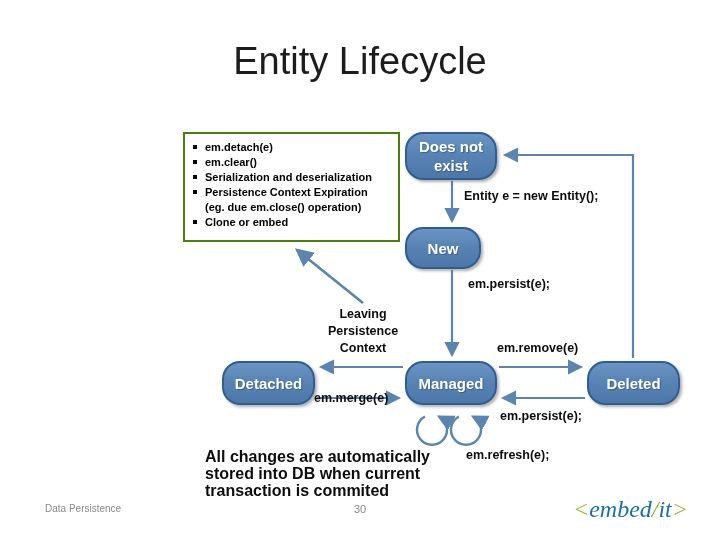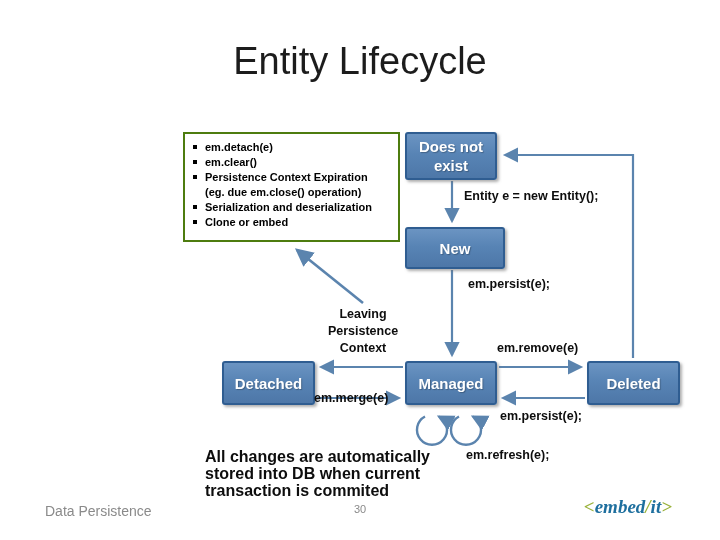--- a/index.html
+++ b/index.html
@@ -20,50 +20,50 @@
     padding:6px 4px 4px 7px;
   }
   .bullet-box ul{list-style:none;margin:0;padding:0;}
   .bullet-box li{position:relative;padding-left:13px;font-size:11px;font-weight:700;color:#000;line-height:15px;}
   .bullet-box li .sq{
     position:absolute;left:1px;top:5px;width:4px;height:4px;background:#000;display:block;
   }
   .bullet-box li .cont{font-size:11px;font-weight:700;line-height:15px;}
   
   .state{
-    position:absolute;box-sizing:border-box;border-radius:3px;
+    position:absolute;box-sizing:border-box;border-radius:18px;
     background:linear-gradient(180deg,#6b94c2 0%,#5884b5 45%,#4d77a8 100%);
     border:2.5px solid #2f5d91;
     box-shadow:2px 2px 3px rgba(110,110,110,0.55);
     color:#fff;font-weight:700;font-size:15px;text-align:center;
     display:flex;align-items:center;justify-content:center;line-height:19px;
     text-shadow:1px 1px 1px rgba(0,0,0,0.25);
   }
   .state.dne{left:405px;top:132px;width:92px;height:48px;}
-  .state.new{left:405px;top:227px;width:100px;height:42px;text-align:right;}
+  .state.new{left:405px;top:227px;width:76px;height:42px;text-align:right;}
   .state.detached{left:222px;top:361px;width:93px;height:44px;}
   .state.managed{left:405px;top:361px;width:92px;height:44px;}
   .state.deleted{left:587px;top:361px;width:93px;height:44px;}
   
   .lbl{position:absolute;font-size:12.5px;font-weight:700;color:#0d0d0d;white-space:nowrap;}
   .lbl.entity-new{left:464px;top:189px;}
   .lbl.persist-top{left:468px;top:277px;}
   .lbl.leaving{left:318px;top:306px;width:90px;text-align:center;white-space:normal;line-height:17px;}
   .lbl.remove{left:497px;top:341px;}
   .lbl.merge{left:314px;top:391px;}
   .lbl.persist-bottom{left:500px;top:409px;}
   .lbl.all-changes{left:205px;top:448px;width:248px;white-space:normal;line-height:17px;font-size:16px;}
   .lbl.refresh{left:466px;top:448px;}
   
-  .footer-left{position:absolute;left:45px;top:503px;font-size:14px;color:#8a8a8a;}
+  .footer-left{position:absolute;left:45px;top:503px;font-size:10px;color:#8a8a8a;}
   .footer-page{position:absolute;left:0;top:503px;width:720px;text-align:center;font-size:11px;color:#8a8a8a;}
   .logo{
-    position:absolute;right:48px;top:496px;
+    position:absolute;right:32px;top:496px;
     font-family:"Liberation Serif","DejaVu Serif",serif;
-    font-style:italic;font-weight:700;font-size:19px;white-space:nowrap;
+    font-style:italic;font-weight:400;font-size:24px;white-space:nowrap;
   }
   .logo .g{color:#9ab23a;}
   .logo .b{color:#1e6f9e;}
 </style>
 </head>
 <body>
 
 <div class="slide">
 
   <h1 class="title">Entity Lifecycle</h1>
@@ -92,24 +92,24 @@
     <line x1="363" y1="303" x2="297" y2="250" stroke="#5b84ae" stroke-width="2.6" marker-end="url(#arrow)"></line>
 
     <path d="M425,416.5 A15,15 0 1,0 439,416.5" fill="none" stroke="#5b84ae" stroke-width="2.4" marker-end="url(#arrow)"></path>
     <path d="M459,416.5 A15,15 0 1,0 473,416.5" fill="none" stroke="#5b84ae" stroke-width="2.4" marker-end="url(#arrow)"></path>
   </svg>
 
   <div class="bullet-box">
     <ul>
       <li><span class="sq"></span><span>em.detach(e)</span></li>
       <li><span class="sq"></span><span>em.clear()</span></li>
+      <li><span class="sq"></span><span>Serialization and deserialization</span></li>
       <li><span class="sq"></span><span>Persistence Context Expiration</span>
         <div class="cont">(eg. due em.close() operation)</div>
       </li>
-      <li><span class="sq"></span><span>Serialization and deserialization</span></li>
       <li><span class="sq"></span><span>Clone or embed</span></li>
     </ul>
   </div>
 
   <div class="state dne">Does not exist</div>
   <div class="state new">New</div>
   <div class="state detached">Detached</div>
   <div class="state managed">Managed</div>
   <div class="state deleted">Deleted</div>
 

